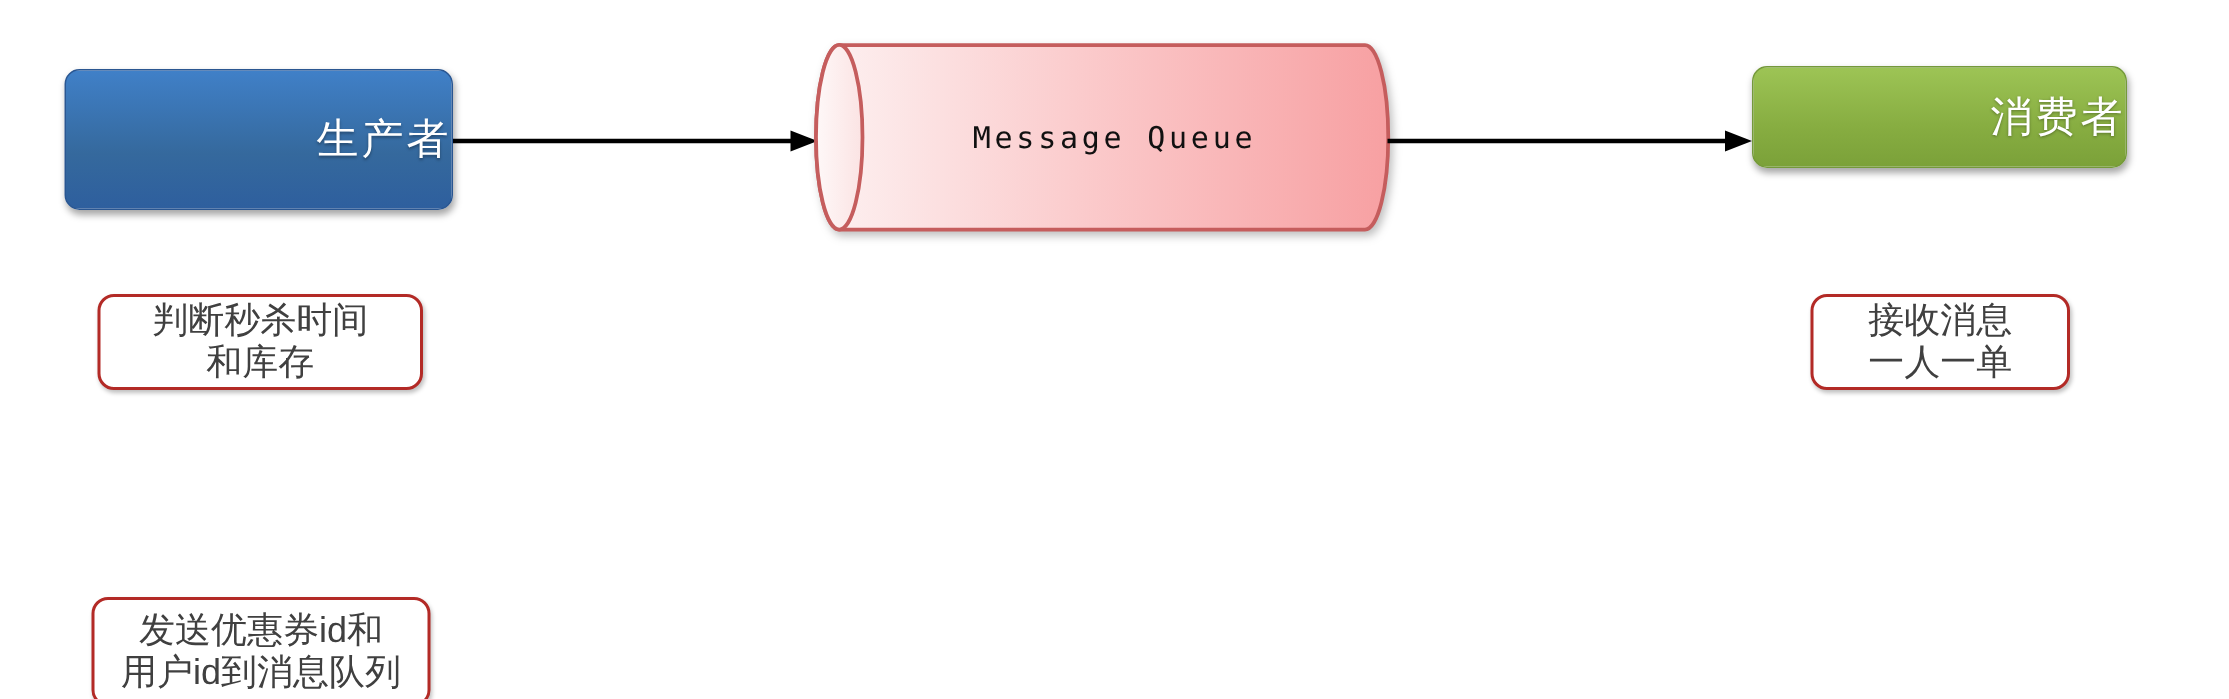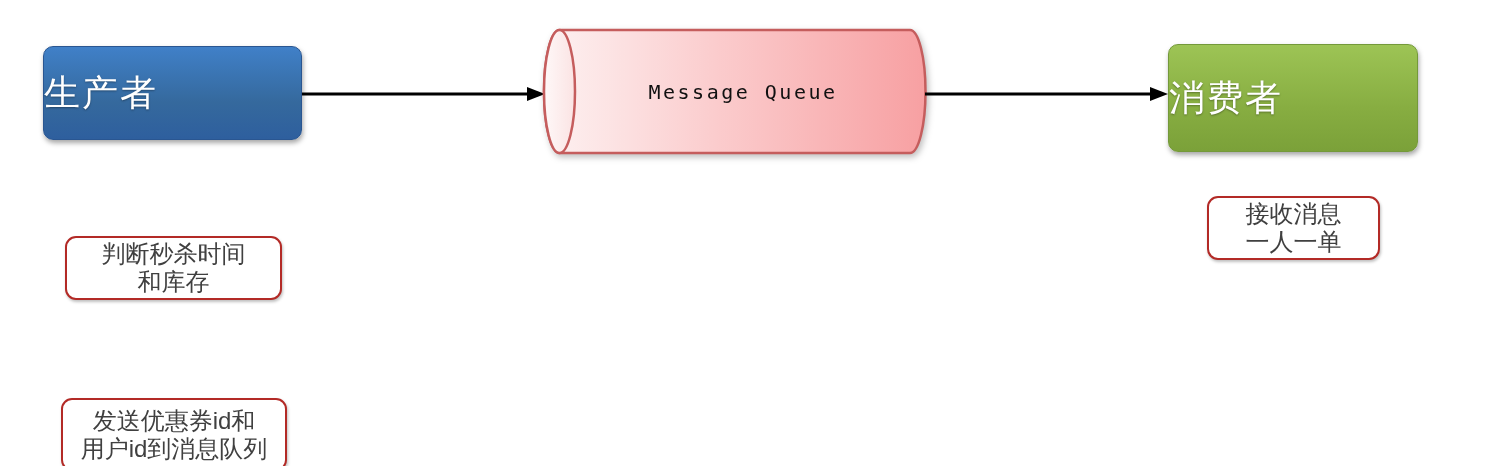--- a/index.html
+++ b/index.html
@@ -12,35 +12,35 @@
     height: 466px;
     background: #ffffff;
     overflow: hidden;
   }
 
   
   .node {
     position: absolute;
     display: flex;
     align-items: center;
-    justify-content: flex-start;
+    justify-content: flex-end;
     border-radius: 10px;
     color: #ffffff;
-    font-size: 36px;
+    font-size: 28px;
     letter-spacing: 2px;
     text-shadow: 0 1px 2px rgba(0,0,0,0.35);
     box-shadow: 1px 3px 5px rgba(0,0,0,0.35);
   }
   .node.producer {
     left: 43px; top: 46px; width: 259px; height: 94px;
     background: linear-gradient(180deg, #4080c8 0%, #35699d 60%, #2e5f9e 100%);
     border: 1px solid #2a5691;
   }
   .node.consumer {
-    left: 1168px; top: 44px; width: 250px; height: 108px;
+    left: 1168px; top: 44px; width: 250px; height: 68px;
     background: linear-gradient(180deg, #9dc455 0%, #87ad41 60%, #7ba139 100%);
     border: 1px solid #74993a;
   }
 
   
   .cylinder-svg {
     position: absolute;
     left: 541px; top: 27px;
     filter: drop-shadow(2px 3px 3px rgba(0,0,0,0.25));
   }
@@ -63,21 +63,21 @@
     justify-content: center;
     border: 2.5px solid #b32a26;
     border-radius: 11px;
     background: #ffffff;
     color: #404040;
     font-size: 24px;
     line-height: 28px;
     text-align: center;
     box-shadow: 1px 2px 3px rgba(0,0,0,0.25);
   }
-  .note.p1 { left: 65px;   top: 196px; width: 217px; height: 64px; margin-top: 40px; }
+  .note.p1 { left: 65px;   top: 196px; width: 217px; height: 64px; }
   .note.p2 { left: 65px;   top: 295px; width: 217px; height: 62px; }
   .note.p3 { left: 61px;   top: 398px; width: 226px; height: 73px; }
   .note.c1 { left: 1207px; top: 196px; width: 173px; height: 64px; }
 </style>
 </head>
 <body>
 
 <div class="canvas">
 
   <div class="node producer">

